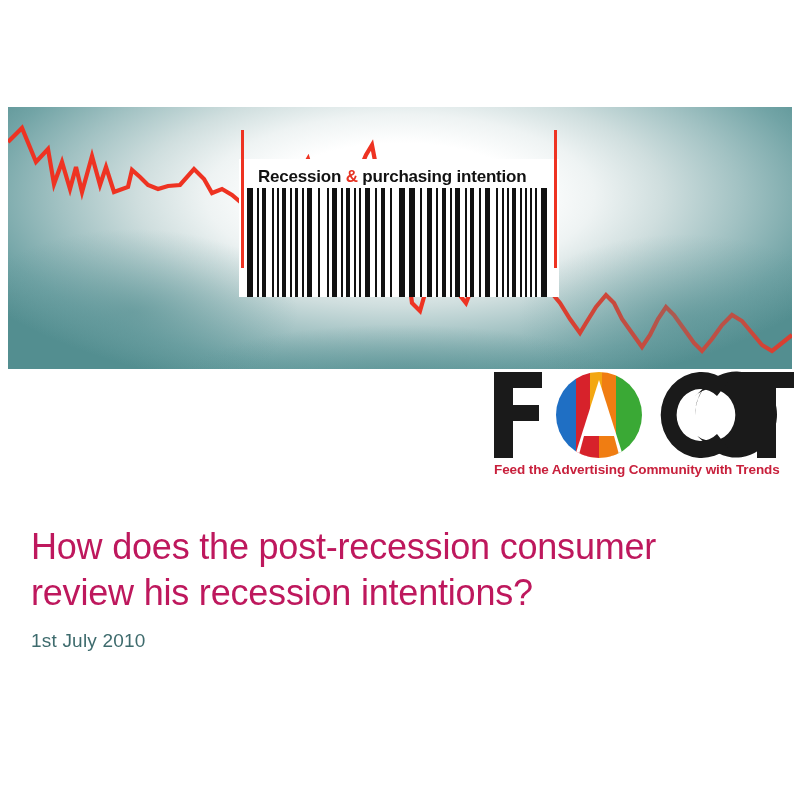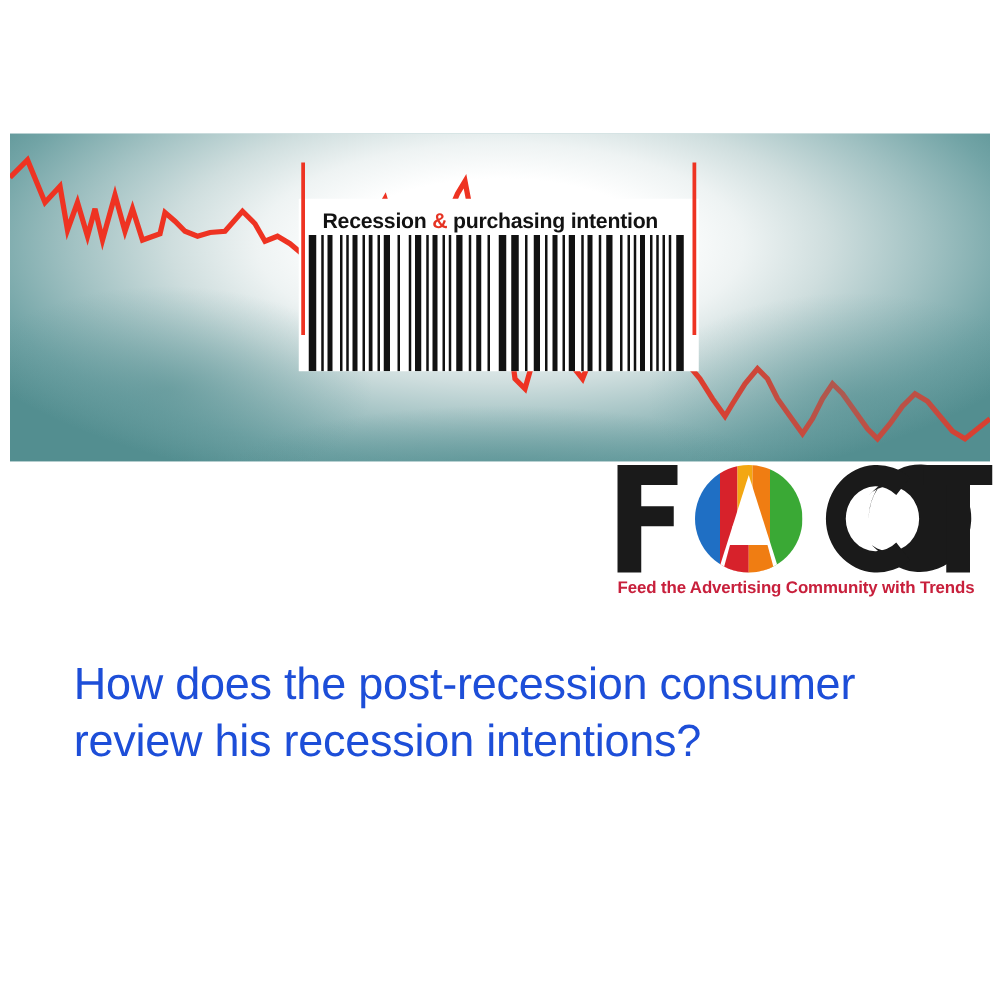--- a/index.html
+++ b/index.html
@@ -111,27 +111,26 @@
     height: 112px;
   }
   .logo-svg { display: block; width: 306px; height: 112px; }
 
   
   .headline {
     position: absolute;
     left: 31px;
     top: 524px;
     width: 720px;
-    color: #1d4ed8;
+    color: #be185d;
     font-family: "Liberation Sans", "DejaVu Sans", sans-serif;
     font-size: 36px;
     line-height: 46px;
     font-weight: normal;
     letter-spacing: -0.2px;
-    margin-left: 28px;
   }
   .headline .l2 { display: block; }
 
   .date {
     position: absolute;
     left: 31px;
     top: 629px;
     color: #3e6b6d;
     font-family: "Liberation Sans", "DejaVu Sans", sans-serif;
     font-size: 19px;
@@ -244,14 +243,15 @@
 
       <text x="6" y="108" font-family="Liberation Sans, DejaVu Sans, sans-serif" font-size="13.5" font-weight="bold" fill="#c8203c" letter-spacing="-0.1">Feed the Advertising Community with Trends</text>
     </svg>
   </div>
 
   <div class="headline">
     <span class="l1">How does the post-recession consumer</span>
     <span class="l2">review his recession intentions?</span>
   </div>
 
+  <div class="date">1st July 2010</div>
 
 </div>
 
 </body></html>

